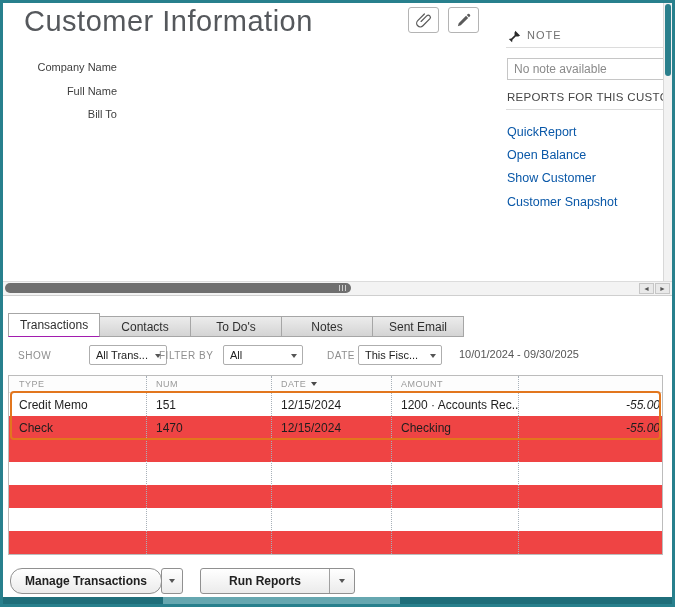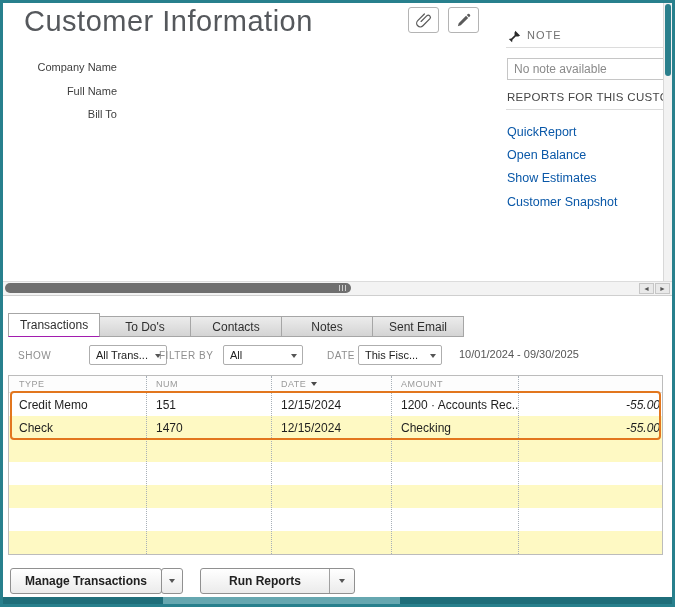--- a/index.html
+++ b/index.html
@@ -55,21 +55,21 @@
 
   
   .table{position:absolute;left:5px;top:372px;width:653px;height:178px;border:1px solid #bcbcbc;background:#fff;box-sizing:content-box;}
   .thead{display:flex;height:16px;border-bottom:1px solid #e3e3e3;background:#fdfdfd;}
   .th{font-size:9px;color:#9a9a9a;letter-spacing:.5px;padding-left:10px;display:flex;align-items:center;box-sizing:border-box;}
   .th .tri{margin-left:5px;border-top-color:#4a4a4a;}
   .tr{display:flex;height:23px;font-size:12px;color:#1e1e1e;}
   .td{display:flex;align-items:center;padding-left:10px;box-sizing:border-box;overflow:hidden;white-space:nowrap;}
   .c0{width:137px;} .c1{width:125px;} .c2{width:120px;} .c3{width:127px;} .c4{width:142px;}
   .td.amount{justify-content:flex-end;padding-left:0;padding-right:0;font-style:italic;}
-  .tr.alt{background:#fef9c3;}
+  .tr.alt{background:#ef4444;}
   .col-line{position:absolute;top:0;bottom:0;width:0;border-left:1px dotted #a8b0b8;pointer-events:none;}
   .hl{position:absolute;left:1px;right:1px;top:15px;height:49px;border:2px solid #e2761e;border-radius:4px;
     pointer-events:none;box-sizing:border-box;}
 
   
   .btn{position:absolute;height:26px;background:linear-gradient(#ffffff,#ebebeb);border:1px solid #909090;border-radius:3px;
     font-size:12px;font-weight:bold;color:#222;display:flex;align-items:center;justify-content:center;box-sizing:border-box;cursor:pointer;}
   .btn .seg{flex:1;display:flex;align-items:center;justify-content:center;height:100%;}
   .btn .arrseg{width:24px;border-left:1px solid #a0a0a0;display:flex;align-items:center;justify-content:center;height:100%;}
 
@@ -112,21 +112,21 @@
     <div class="note-heading">NOTE</div>
     <div class="divider" style="left:503px;top:44px;width:157px;"></div>
 
     <div class="note-box">No note available</div>
 
     <div class="reports-heading">REPORTS FOR THIS CUSTO</div>
     <div class="divider" style="left:503px;top:106px;width:157px;"></div>
 
     <div class="rlink" style="top:122px;">QuickReport</div>
     <div class="rlink" style="top:145px;">Open Balance</div>
-    <div class="rlink" style="top:168px;">Show Estimates</div>
+    <div class="rlink" style="top:168px;">Show Customer</div>
     <div class="rlink" style="top:192px;">Customer Snapshot</div>
   </div>
 
   <div class="vscroll">
     <div class="vthumb"></div>
   </div>
 
   <div class="hscroll">
     <div class="hthumb">
       <span class="grip">
@@ -138,22 +138,22 @@
     <div class="hs-btn" style="right:18px;">
         <span>◄</span>
       </div>
     <div class="hs-btn" style="right:2px;">
         <span>►</span>
       </div>
   </div>
 
   <div class="tabs">
     <div class="tab active">Transactions</div>
+    <div class="tab">Contacts</div>
     <div class="tab">To Do's</div>
-    <div class="tab">Contacts</div>
     <div class="tab">Notes</div>
     <div class="tab">Sent Email</div>
   </div>
 
   <div class="flabel" style="left:15px;top:347px;">SHOW</div>
   <div class="dd" style="left:62px;top:342px;width:78px;margin-left:24px;">
     <span>All Trans...</span>
     <span class="tri"></span>
   </div>
 
@@ -210,21 +210,21 @@
     <div class="tr alt"></div>
 
     <div class="col-line" style="left:137px;"></div>
     <div class="col-line" style="left:262px;"></div>
     <div class="col-line" style="left:382px;"></div>
     <div class="col-line" style="left:509px;"></div>
 
     <div class="hl"></div>
   </div>
 
-  <div class="btn" style="left:7px;top:565px;width:152px;">
+  <div class="btn" style="left:7px;top:565px;width:152px;border-radius:12px;">
     <span>Manage Transactions</span>
   </div>
   <div class="btn" style="left:158px;top:565px;width:22px;">
     <span class="tri"></span>
   </div>
 
   <div class="btn" style="left:197px;top:565px;width:155px;padding:0;">
     <span class="seg">Run Reports</span>
     <span class="arrseg">
         <span class="tri"></span>

